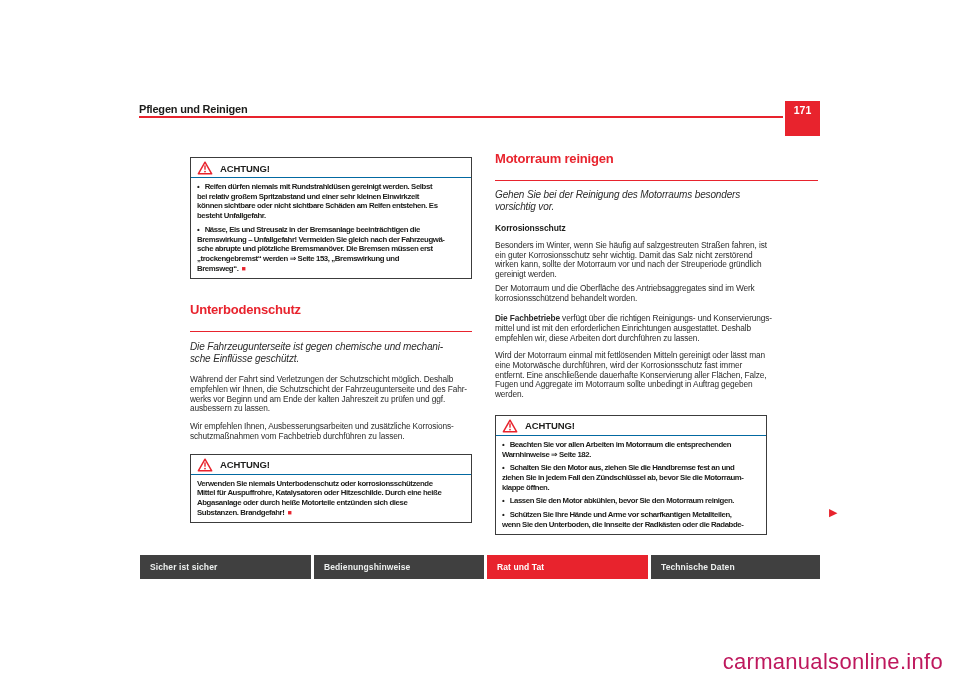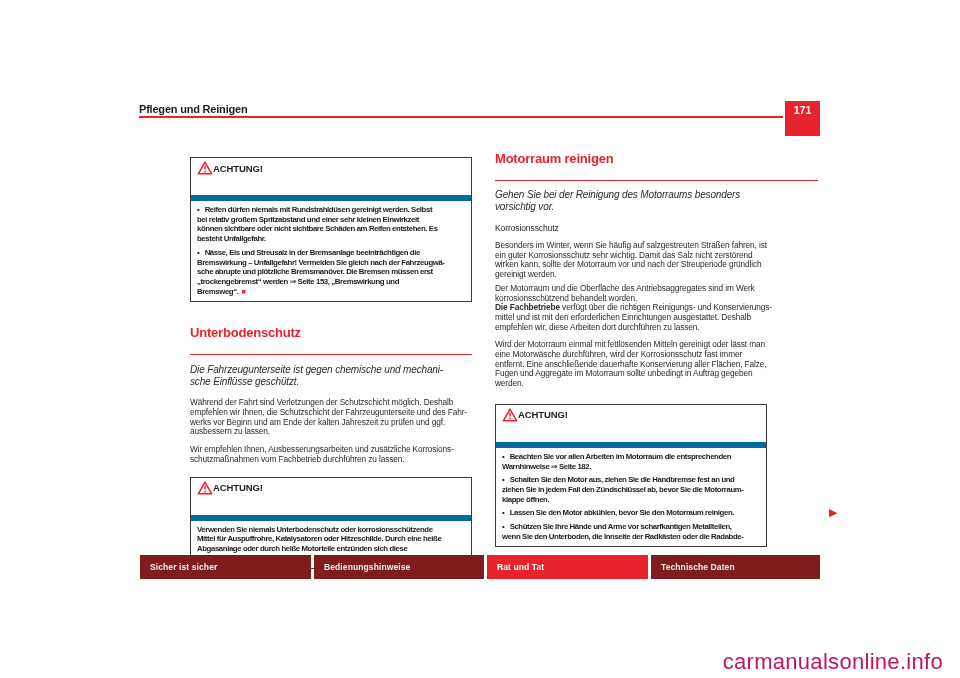--- a/index.html
+++ b/index.html
@@ -15,47 +15,47 @@
 
   
   .col{position:absolute;}
   #col-left{left:190px;top:157px;width:282px;}
   #col-right{left:495px;top:151px;width:323px;}
 
   .sec-heading{color:#e8232d;font-size:13px;font-weight:bold;letter-spacing:-0.2px;
                padding-bottom:14px;border-bottom:1.5px solid #e8232d;}
   .lead{font-style:italic;font-size:10px;letter-spacing:-0.15px;line-height:12px;
         color:#2b2b2b;white-space:pre;}
-  .subhead{font-size:8.5px;font-weight:normal;letter-spacing:-0.1px;}
+  .subhead{font-size:8.5px;font-weight:bold;letter-spacing:-0.1px;}
   .para{font-size:8.3px;letter-spacing:-0.12px;line-height:9.7px;color:#2b2b2b;white-space:pre;}
   .b{font-weight:bold;}
 
   
   .wbox{border:1px solid #3c3c3c;background:#ffffff;}
-  .wbox-hdr{display:flex;align-items:center;padding:3px 6px 20px 6px;
-            border-bottom:6px solid #0369a1;}
+  .wbox-hdr{display:flex;align-items:center;gap:7px;padding:3px 6px 2px 6px;
+            border-bottom:1px solid #0369a1;}
   .wbox-title{font-size:9.5px;font-weight:bold;letter-spacing:-0.1px;color:#1d1d1b;}
   .wbox-body{padding:4px 6px 5px 6px;}
   .wb-item{font-size:7.8px;font-weight:bold;letter-spacing:-0.4px;line-height:9.7px;
            color:#1d1d1b;white-space:pre;}
   .wb-item + .wb-item{margin-top:4px;}
   .tri{width:16px;height:14px;flex:0 0 auto;}
 
   .endsq{color:#e8232d;font-size:7px;letter-spacing:0;margin-left:3px;}
 
   
   .mt23{margin-top:23px;} .mt15{margin-top:15px;} .mt12{margin-top:12px;}
-  .mt11{} .mt10{margin-top:10px;} .mt9{margin-top:9px;}
+  .mt11{margin-top:11px;} .mt10{margin-top:10px;} .mt9{margin-top:9px;}
   .mt8{margin-top:8px;}  .mt4{margin-top:4px;}
 
   #box3{width:272px;box-sizing:border-box;}
   .cont-arrow{position:absolute;left:829px;top:506px;color:#e8232d;font-size:11px;}
 
   
-  .ftab{position:absolute;top:555px;height:24px;background:#7f1d1d;color:#edf0ef;
+  .ftab{position:absolute;top:555px;height:24px;background:#404040;color:#edf0ef;
         font-size:8.5px;font-weight:bold;line-height:24px;padding-left:10px;
         box-sizing:border-box;letter-spacing:0.1px;}
   #ftab-0{left:140px;width:171px;}
   #ftab-1{left:314px;width:170px;}
   #ftab-2{left:487px;width:161px;background:#e8232d;color:#ffffff;}
   #ftab-3{left:651px;width:169px;}
 
   
   .watermark{position:absolute;top:649px;right:17px;font-size:22px;color:#be185d;
              letter-spacing:0.3px;}

